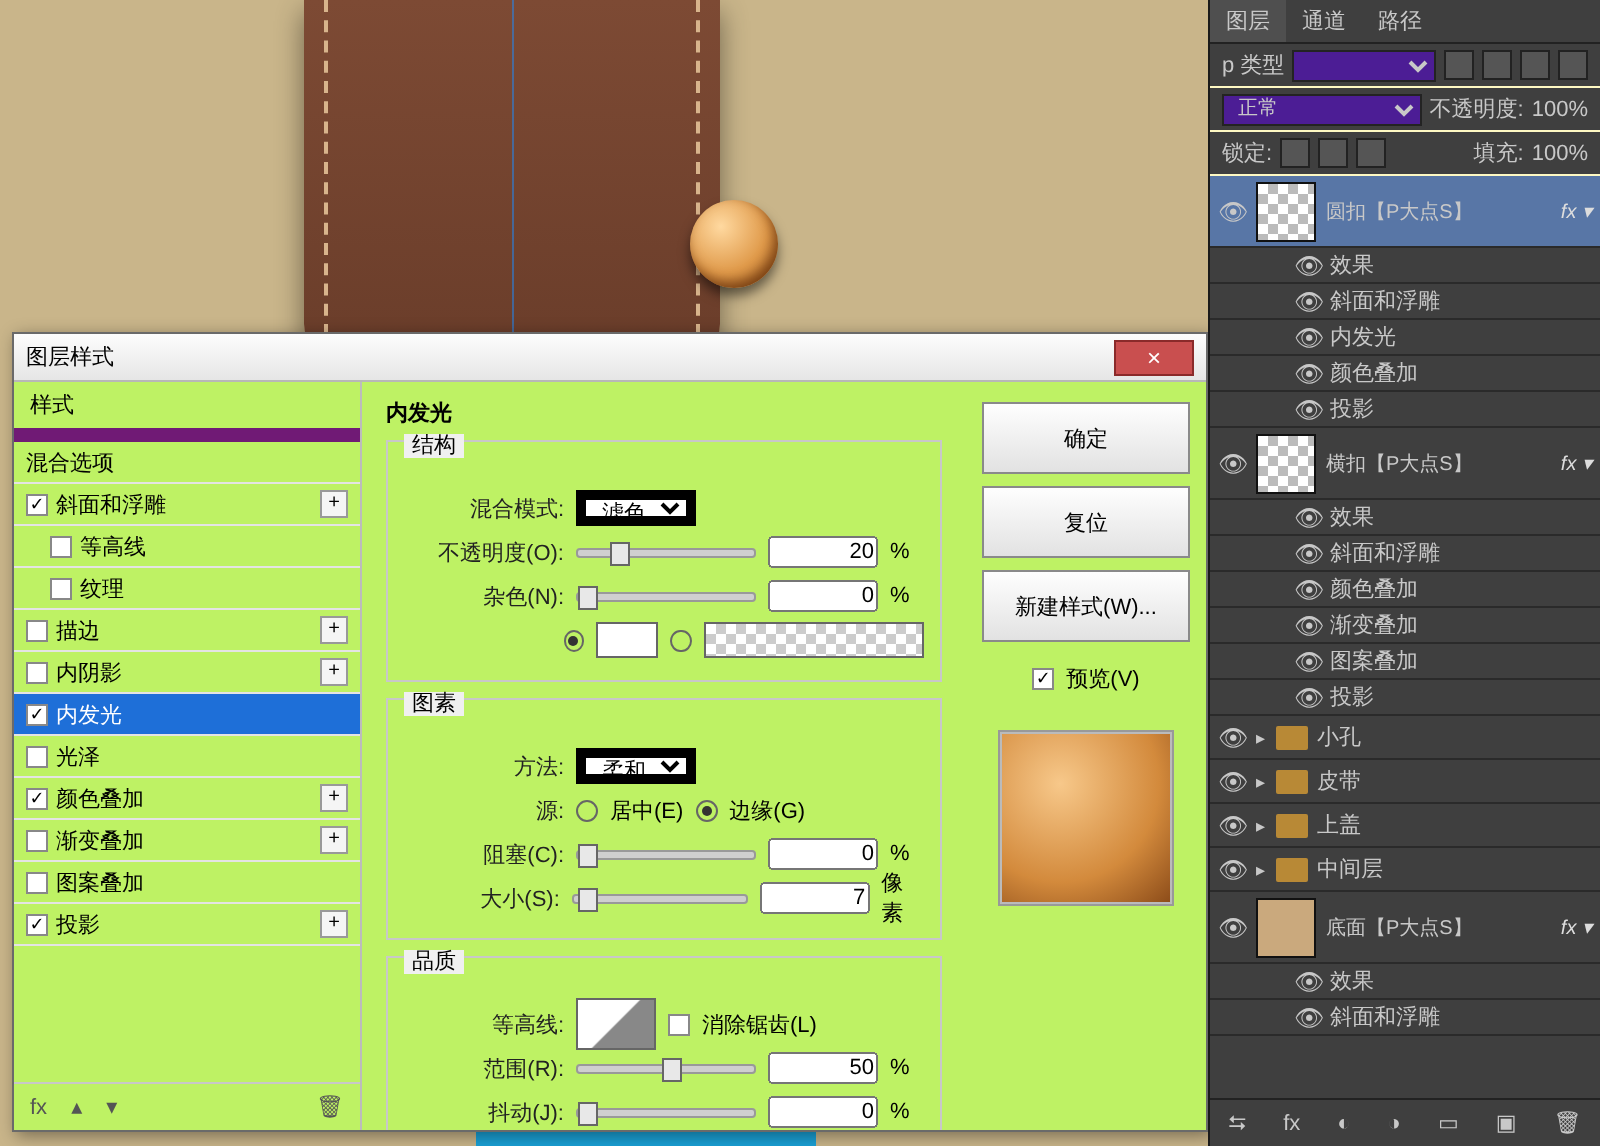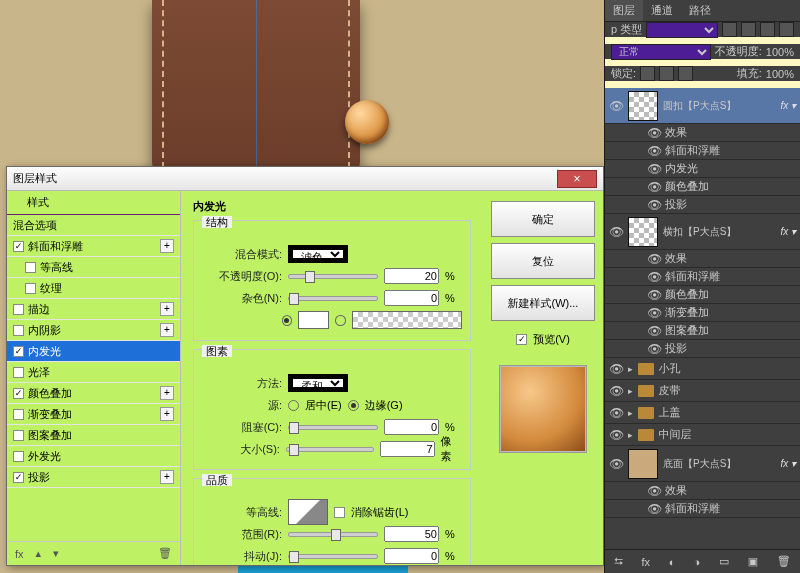--- a/index.html
+++ b/index.html
@@ -8,21 +8,21 @@
 .leather{position:absolute;left:152px;top:0;width:208px;height:180px;background:linear-gradient(180deg,#7d4a34,#6a3d2a);border-radius:0 0 18px 18px;box-shadow:0 6px 14px rgba(0,0,0,.45)}
 .stitch-l,.stitch-r{position:absolute;top:0;bottom:12px;width:0;border-left:2px dashed #d8b48c}
 .stitch-l{left:10px}.stitch-r{right:10px}
 .guide{position:absolute;top:0;bottom:0;left:256px;border-left:1px solid #1b8cff;opacity:.5}
 .knob{position:absolute;left:345px;top:100px;width:44px;height:44px;border-radius:50%;background:radial-gradient(circle at 35% 30%,#ffd9a0,#e09a4a 55%,#a35f1e);box-shadow:0 4px 6px rgba(0,0,0,.5),inset -2px -3px 6px rgba(80,30,0,.6)}
 .dialog{position:absolute;left:6px;top:166px;width:598px;height:400px;background:#bef264;border:1px solid #6a6a6a;box-shadow:2px 2px 8px rgba(0,0,0,.4)}
 .titlebar{height:24px;background:linear-gradient(#fdfdfd,#e6e6e6);border-bottom:1px solid #b8b8b8;display:flex;align-items:center;padding:0 6px}
 .titlebar .close{margin-left:auto;width:40px;height:18px;background:#c94f4f;color:#fff;text-align:center;line-height:16px;border:1px solid #8a2a2a;font-size:12px}
 .dlg-body{display:flex;height:calc(100% - 24px)}
 .styles{width:174px;border-right:1px solid #bcbcbc;display:flex;flex-direction:column}
-.styles-head{padding:4px 20px;border-bottom:1px solid #701a75}
+.styles-head{padding:4px 8px;border-bottom:7px solid #701a75}
 .style-row{display:flex;align-items:center;height:21px;padding:0 6px;border-bottom:1px solid #e4e4e4;gap:4px}
 .style-row.sel{background:#1e6fd8;color:#fff}
 .cb{width:11px;height:11px;border:1px solid #888;display:inline-flex;align-items:center;justify-content:center;font-size:9px;background:#fff;color:#000}
 .plus{margin-left:auto;width:14px;height:14px;border:1px solid #999;text-align:center;line-height:12px;font-size:10px;background:#f5f5f5}
 .fx-bar{margin-top:auto;height:24px;border-top:1px solid #c8c8c8;display:flex;align-items:center;gap:12px;padding:0 8px;color:#555}
 .center{flex:1;padding:8px 12px;overflow:auto}
 .group{border:1px solid #c8c8c8;margin-bottom:8px;padding:6px 8px 8px}
 .group>span.g-title{position:relative;top:-12px;background:#f0f0f0;padding:0 4px}
 .form-row{display:flex;align-items:center;gap:6px;margin:2px 0;height:20px}
 .form-row label{width:80px;text-align:right;color:#222}
@@ -35,21 +35,21 @@
 .swatch{width:34px;height:18px;border:1px solid #666}
 .contour{width:40px;height:26px;border:1px solid #666;background:linear-gradient(135deg,#fff 49%,#888 51%)}
 .btn{height:36px;padding:0 10px;border:1px solid #8a8a8a;background:linear-gradient(#fefefe,#e2e2e2);cursor:default}
 .right{width:120px;padding:10px 8px;display:flex;flex-direction:column;gap:6px}
 .preview{width:88px;height:88px;margin:8px auto;border:1px solid #999;background:radial-gradient(circle at 35% 30%,#f7c88a,#d38a3c 60%,#8a4a18);box-shadow:inset 0 0 0 1px #bbb}
 
 .panel{position:absolute;right:0;top:0;width:196px;height:573px;background:#3f3f3f;color:#c8c8c8;border-left:1px solid #1a1a1a}
 .tabs{display:flex;height:22px;border-bottom:1px solid #222}
 .tab{padding:3px 8px;font-size:11px;color:#c8c8c8}
 .tab.active{background:#4f4f4f}
-.prow{display:flex;align-items:center;height:22px;gap:4px;padding:0 6px;border-bottom:7px solid #fef9c3}
+.prow{display:flex;align-items:center;height:22px;gap:4px;padding:0 6px;border-bottom:1px solid #fef9c3}
 .pselect{flex:1;height:16px;background:#4c1d95;border:1px solid #232323;color:#c8c8c8;padding:0 3px;font-size:10px}
 .miniicon{width:15px;height:15px;border:1px solid #222;background:#555;display:inline-block}
 .layers{overflow:auto;height:calc(100% - 112px)}
 .layer{display:flex;align-items:center;height:36px;border-bottom:1px solid #2a2a2a;padding:0 4px;gap:5px}
 .layer.sel{background:#5876a6}
 .eye{width:14px;text-align:center;font-size:12px}
 .thumb-sq{width:30px;height:30px;border:1px solid #111;background:repeating-conic-gradient(#bbb 0 25%,#fff 0 50%) 0 0/10px 10px}
 .thumb-sq.solid{background:#caa97d}
 .lname{flex:1;white-space:nowrap;overflow:hidden;font-size:10px}
 .fxlbl{font-style:italic;font-size:10px;color:#ddd}
@@ -126,24 +126,20 @@
           <div class="style-row">
             <span class="cb"></span>
             <span>渐变叠加</span>
             <span class="plus">+</span>
           </div>
           <div class="style-row">
             <span class="cb"></span>
             <span>图案叠加</span>
           </div>
           <div class="style-row">
-            <span class="cb"></span>
-            <span>外发光</span>
-          </div>
-          <div class="style-row">
             <span class="cb">✓</span>
             <span>投影</span>
             <span class="plus">+</span>
           </div>
         </div>
       <div class="fx-bar">
         <span>fx</span>
         <span>▴</span>
         <span>▾</span>
         <span style="margin-left:auto">🗑</span>

